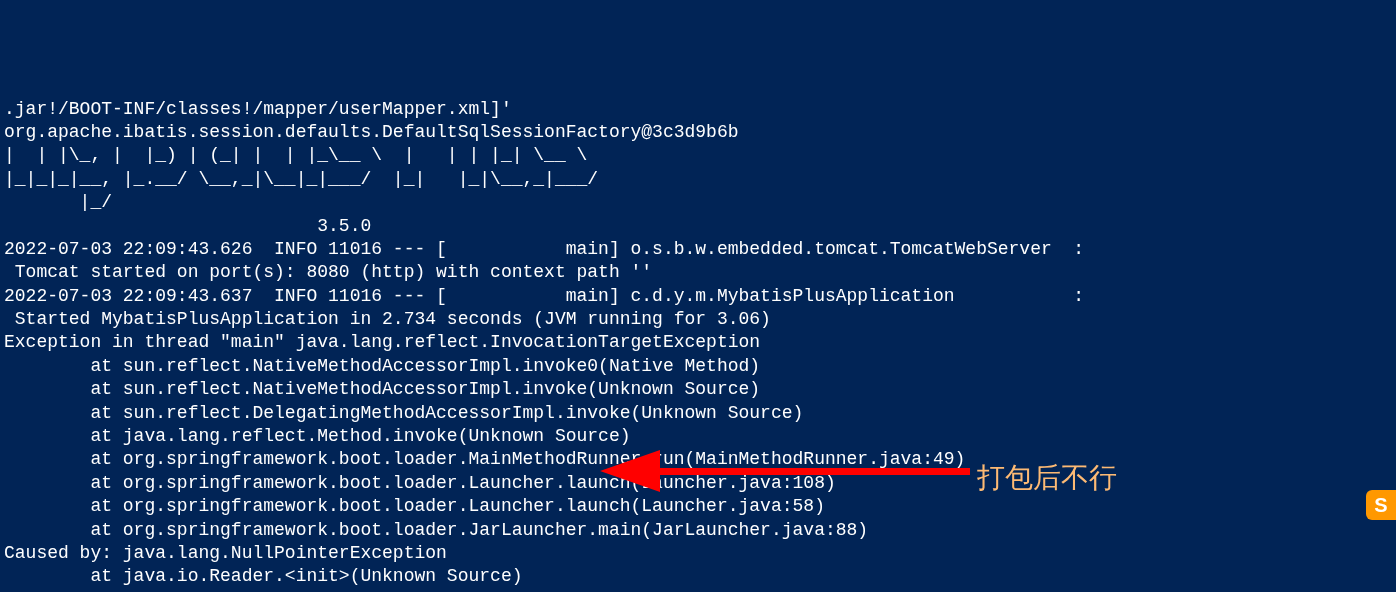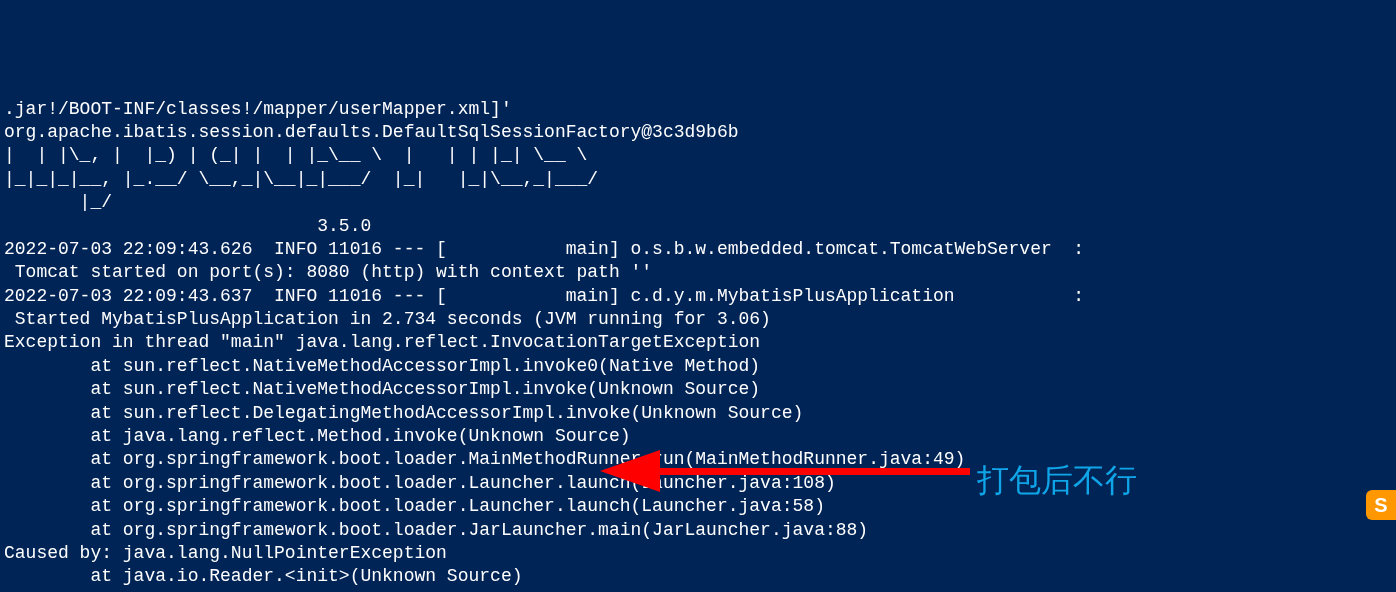--- a/index.html
+++ b/index.html
@@ -45,22 +45,22 @@
       width: 0;
       height: 0;
       border-top: 21px solid transparent;
       border-bottom: 21px solid transparent;
       border-right: 60px solid #ff0000;
     }
     .annotation-text {
       position: absolute;
       top: 460px;
       left: 977px;
-      color: #0ea5e9;
-      font-size: 32px;
+      color: #fdba74;
+      font-size: 28px;
       font-family: 'Microsoft YaHei', 'SimHei', sans-serif;
       white-space: nowrap;
     }
     .sublime-icon {
       position: absolute;
       right: 0;
       top: 490px;
       width: 30px;
       height: 30px;
       background-color: #ff9800;

